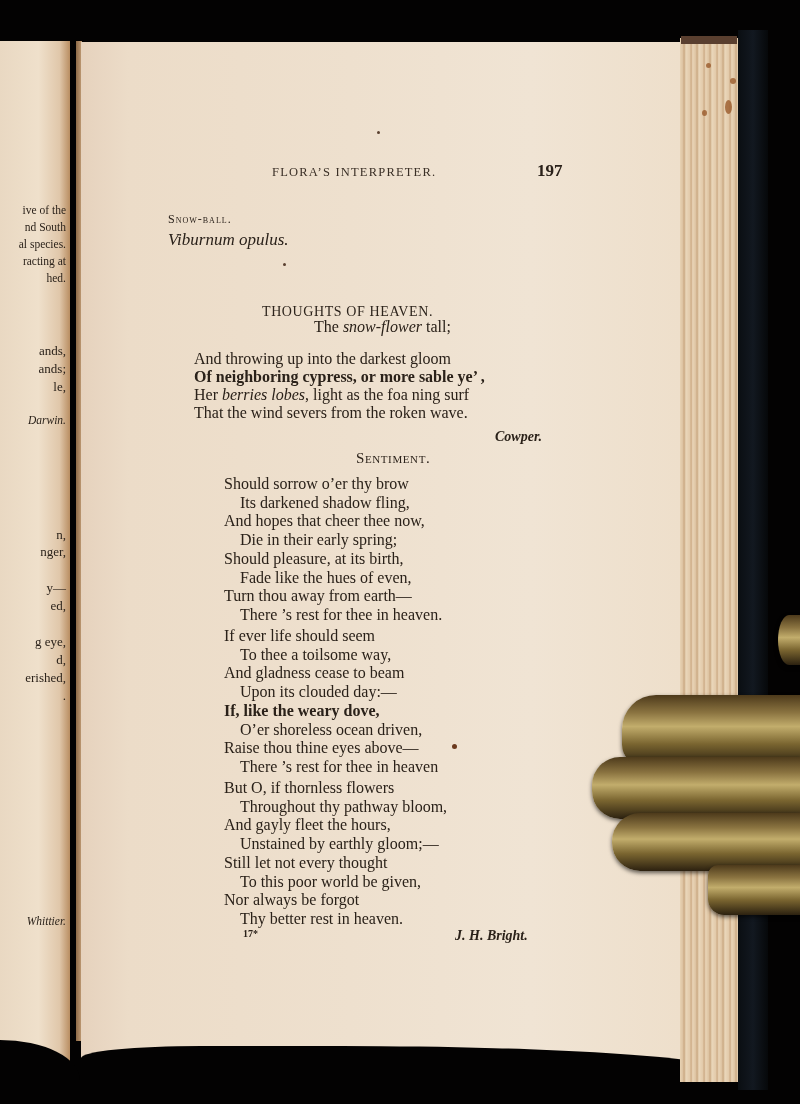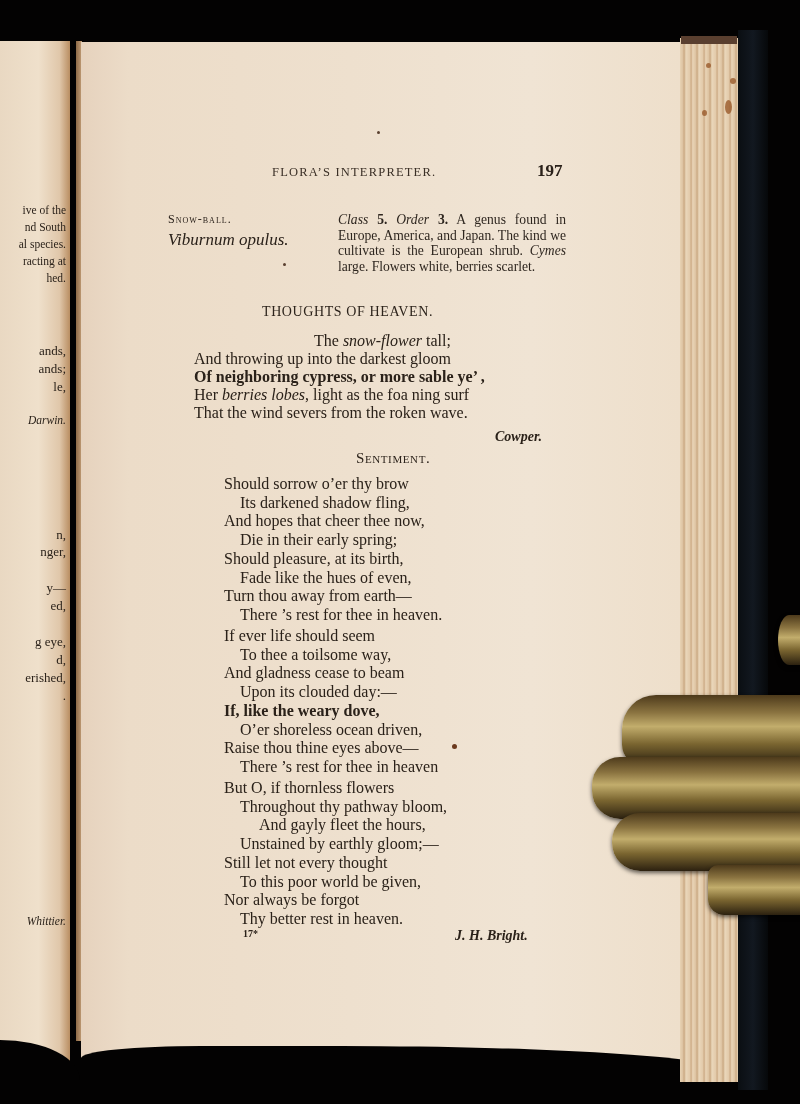--- a/index.html
+++ b/index.html
@@ -151,34 +151,25 @@
     <div class="stain" style="left:60px;top:970px;width:4px;height:5px;"></div>
   </div>
   <div class="fore-edge-top"></div>
   <div class="cover"></div>
 
   <div class="running-head">Flora’s Interpreter.</div>
   <div class="page-number">197</div>
 
   <div class="entry-name">Snow-ball.</div>
   <div class="entry-latin">Viburnum opulus.</div>
-  <div class="entry-desc">
-    <span class="it">Class</span>
-    <span class="bold">5.</span>
-    <span class="it">Order</span>
-    <span class="bold">3.</span>
-    <span>A genus found in Europe, America, and Japan. The kind we cultivate is the European shrub.</span>
-    <span class="it">Cymes</span>
-    <span>large. Flowers white, berries scarlet.</span>
-  </div>
 
   <div class="section-title" style="left:262px;top:304px;">THOUGHTS OF HEAVEN.</div>
 
   <div id="poem-container">
-      <div class="verse-line" style="left: 314px; top: 332px; text-align: center;"><span>The </span><span class="it">snow-flower</span><span> tall;</span></div>
+      <div class="verse-line" style="left: 314px; top: 318px; text-align: center;"><span>The </span><span class="it">snow-flower</span><span> tall;</span></div>
       <div class="verse-line" style="left: 194px; top: 350px;"><span>And throwing up into the darkest gloom</span></div>
       <div class="verse-line" style="left: 194px; top: 368px; font-weight: bold;"><span>Of neighboring cypress, or more sable ye’ ,</span></div>
       <div class="verse-line" style="left: 194px; top: 386px;"><span>Her </span><span class="it">berries lobes</span><span>, light as the foa ning surf</span></div>
       <div class="verse-line" style="left: 194px; top: 404px;"><span>That the wind severs from the   roken wave.</span></div>
     </div>
 
   <div class="attribution" style="left:495px;top:429px;">Cowper.</div>
 
   <div class="section-title sc" style="left:308px;top:450px;font-size:15px;">Sentiment.</div>
 
@@ -194,21 +185,21 @@
       <div class="verse-line" style="left: 224px; top: 627px;">If ever life should seem</div>
       <div class="verse-line" style="left: 240px; top: 645.7px;">To thee a toilsome way,</div>
       <div class="verse-line" style="left: 224px; top: 664.4px;">And gladness cease to beam</div>
       <div class="verse-line" style="left: 240px; top: 683.1px;">Upon its clouded day:—</div>
       <div class="verse-line" style="left: 224px; top: 701.8px; font-weight: bold;">If, like the weary dove,</div>
       <div class="verse-line" style="left: 240px; top: 720.5px;">O’er shoreless ocean driven,</div>
       <div class="verse-line" style="left: 224px; top: 739.2px;">Raise thou thine eyes above—</div>
       <div class="verse-line" style="left: 240px; top: 757.9px;">There ’s rest for thee in heaven</div>
       <div class="verse-line" style="left: 224px; top: 779px;">But O, if thornless flowers</div>
       <div class="verse-line" style="left: 240px; top: 797.7px;">Throughout thy pathway bloom,</div>
-      <div class="verse-line" style="left: 224px; top: 816.4px; margin-left: 35px;">And gayly fleet the hours,</div>
+      <div class="verse-line" style="left: 224px; top: 816.4px;">And gayly fleet the hours,</div>
       <div class="verse-line" style="left: 240px; top: 835.1px;">Unstained by earthly gloom;—</div>
       <div class="verse-line" style="left: 224px; top: 853.8px;">Still let not every thought</div>
       <div class="verse-line" style="left: 240px; top: 872.5px;">To this poor world be given,</div>
       <div class="verse-line" style="left: 224px; top: 891.2px;">Nor always be forgot</div>
       <div class="verse-line" style="left: 240px; top: 909.9px;">Thy better rest in heaven.</div>
     </div>
 
   <div class="signature-mark">17*</div>
   <div class="attribution" style="left:455px;top:928px;">J. H. Bright.</div>
 

